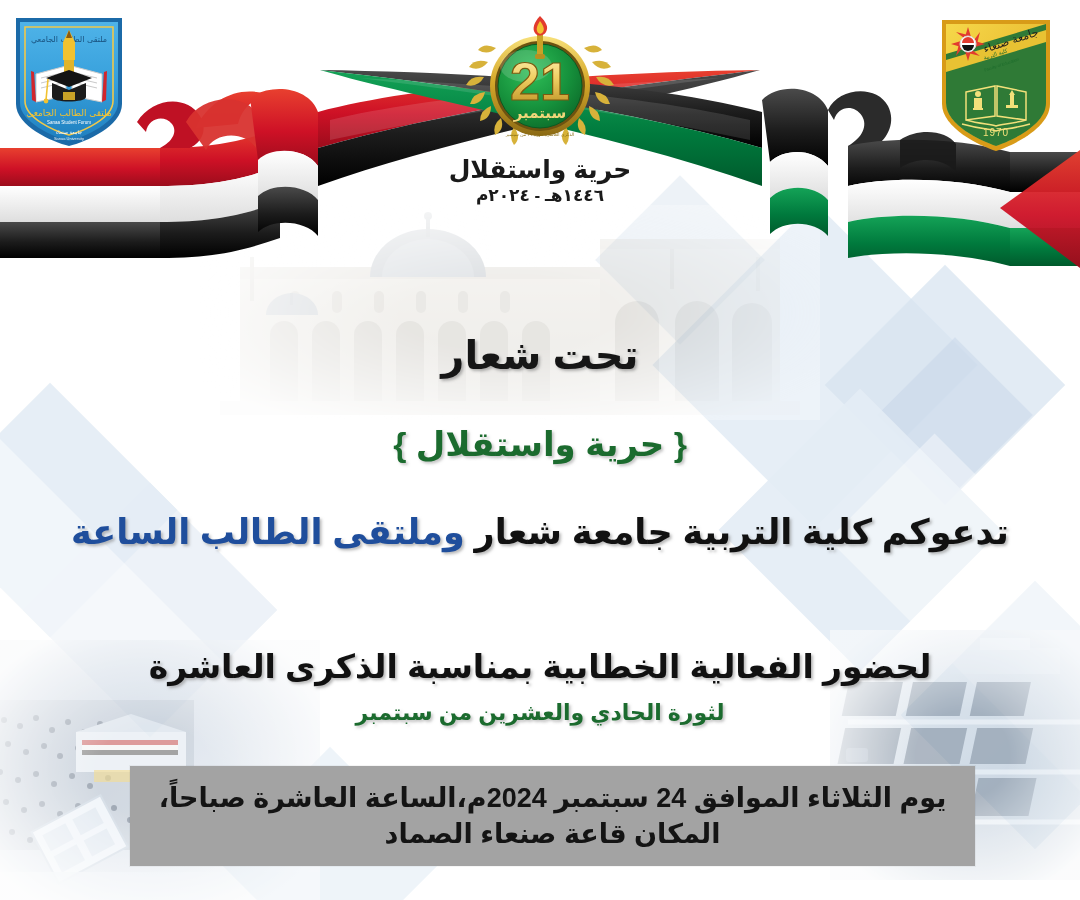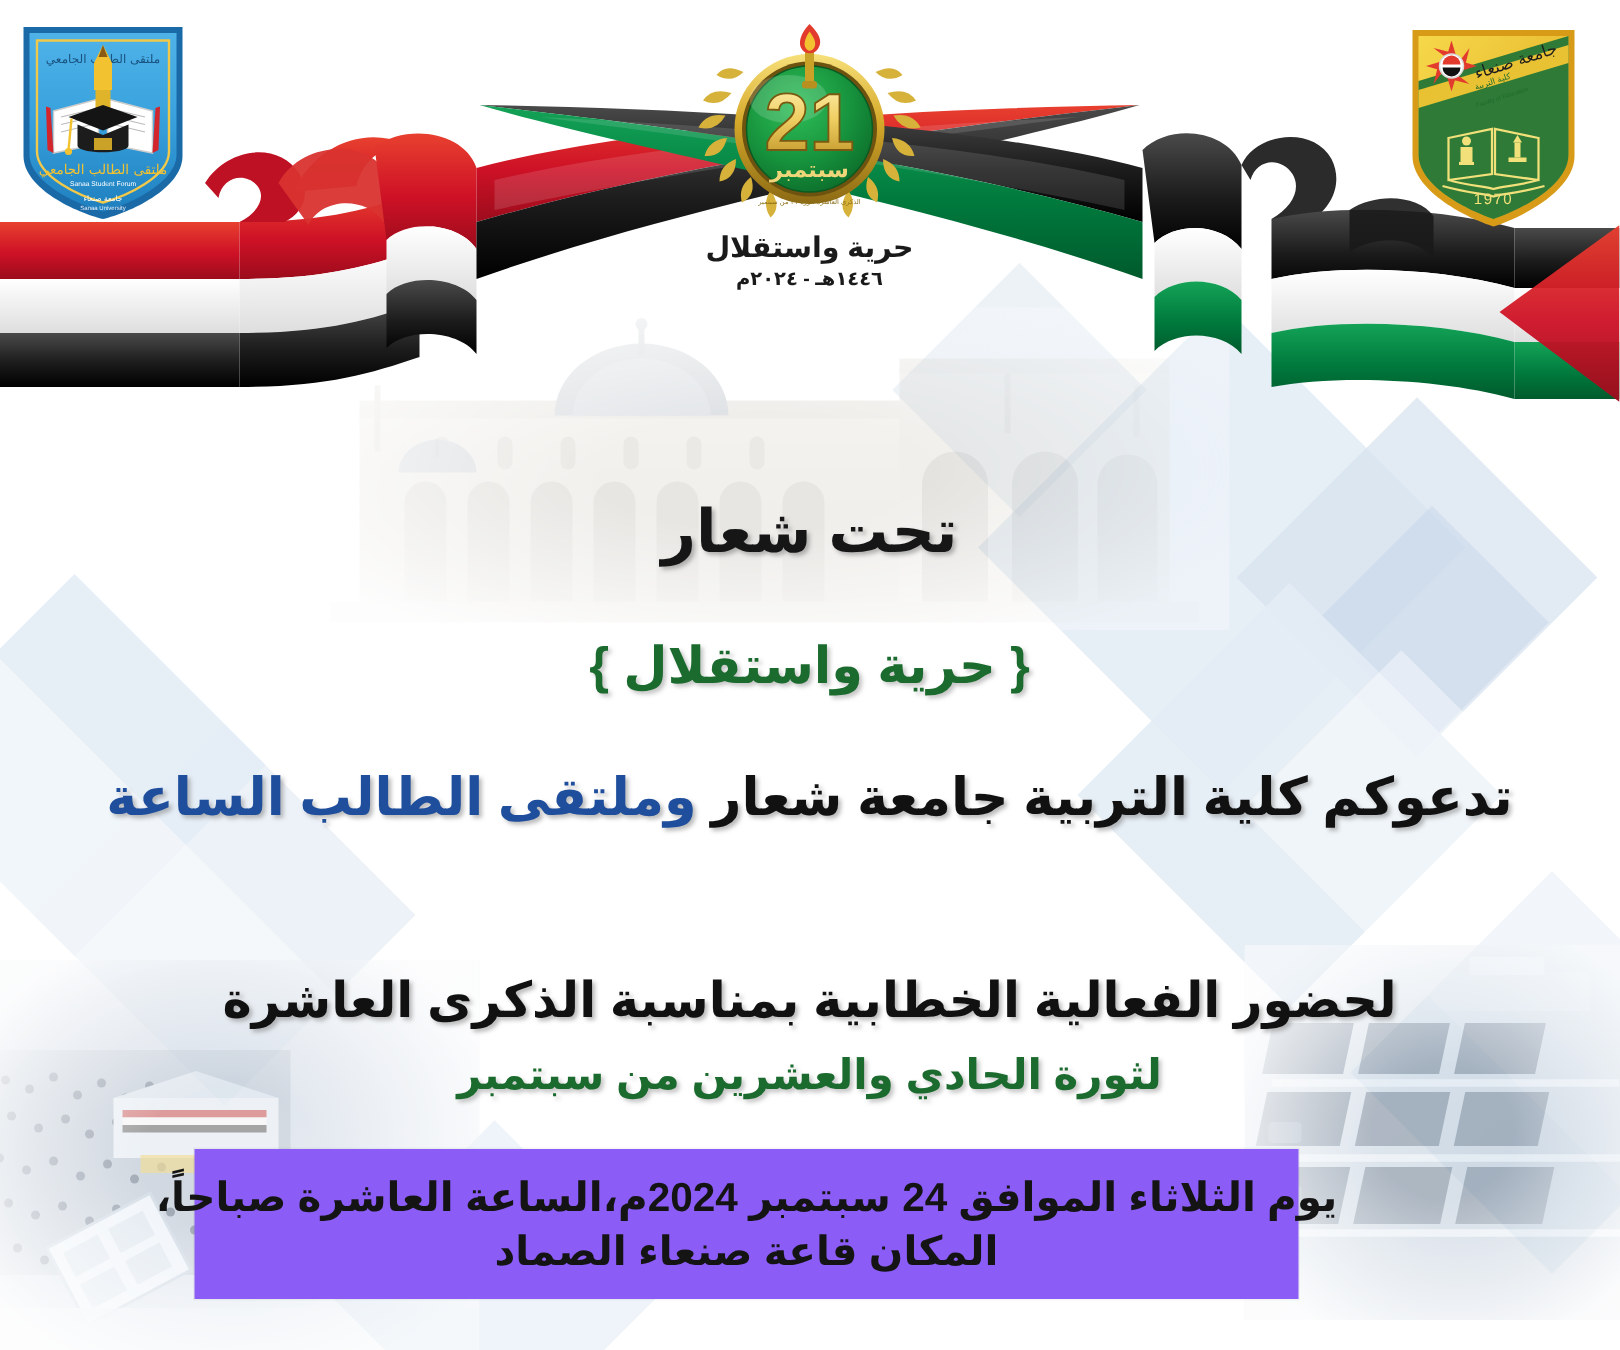--- a/index.html
+++ b/index.html
@@ -51,22 +51,22 @@
   #logo-left{left:8px;top:8px;width:122px;height:142px;}
   #logo-right{left:932px;top:8px;width:128px;height:148px;}
 
   
   #emblem{position:absolute;left:452px;top:8px;width:176px;height:148px;}
   .emblem-caption{
     position:absolute;left:430px;top:155px;width:220px;
     text-align:center;color:#1a1a1a;font-weight:bold;
     line-height:1.15;
   }
-  .emblem-caption .slogan{font-size:19px;letter-spacing:0px;display:block;}
-  .emblem-caption .years{font-size:13px;display:block;margin-top:2px;}
+  .emblem-caption .slogan{font-size:25px;letter-spacing:0px;display:block;}
+  .emblem-caption .years{font-size:17px;display:block;margin-top:2px;}
 
   
   .txt{position:absolute;text-align:center;font-weight:bold;white-space:nowrap;}
   #line-under-slogan{
     left:0;right:0;top:332px;font-size:40px;color:#161616;
     text-shadow:2px 2px 3px rgba(120,120,120,.55);
   }
   #line-slogan-quoted{
     left:0;right:0;top:424px;font-size:34px;color:#1b6b2e;
     text-shadow:2px 2px 3px rgba(140,140,140,.5);
@@ -75,28 +75,28 @@
     left:0;right:0;top:512px;font-size:35px;color:#111111;
     text-shadow:2px 2px 3px rgba(130,130,130,.55);
   }
   #line-invite .blue{color:#1f4e9c;}
   #line-event{
     left:0;right:0;top:604px;font-size:33px;color:#111111;
     text-shadow:2px 2px 3px rgba(130,130,130,.55);
     margin-top:43px;
   }
   #line-revolution{
-    left:0;right:0;top:700px;font-size:28px;color:#1b6b2e;
+    left:0;right:0;top:700px;font-size:22px;color:#1b6b2e;
     text-shadow:2px 2px 3px rgba(140,140,140,.5);
   }
 
   
   #info-box{
-    position:absolute;left:130px;top:766px;width:736px;height:100px;
-    background:#8b5cf6;box-shadow:0 0 0 1px rgba(0,0,0,.04);
+    position:absolute;left:130px;top:766px;width:845px;height:100px;
+    background:#a3a3a3;box-shadow:0 0 0 1px rgba(0,0,0,.04);
     display:flex;flex-direction:column;align-items:center;justify-content:center;
   }
   #info-box div{
     font-size:27px;font-weight:bold;color:#141414;line-height:1.35;
     text-align:center;white-space:nowrap;
   }
 </style>
 </head>
 <body>
 

